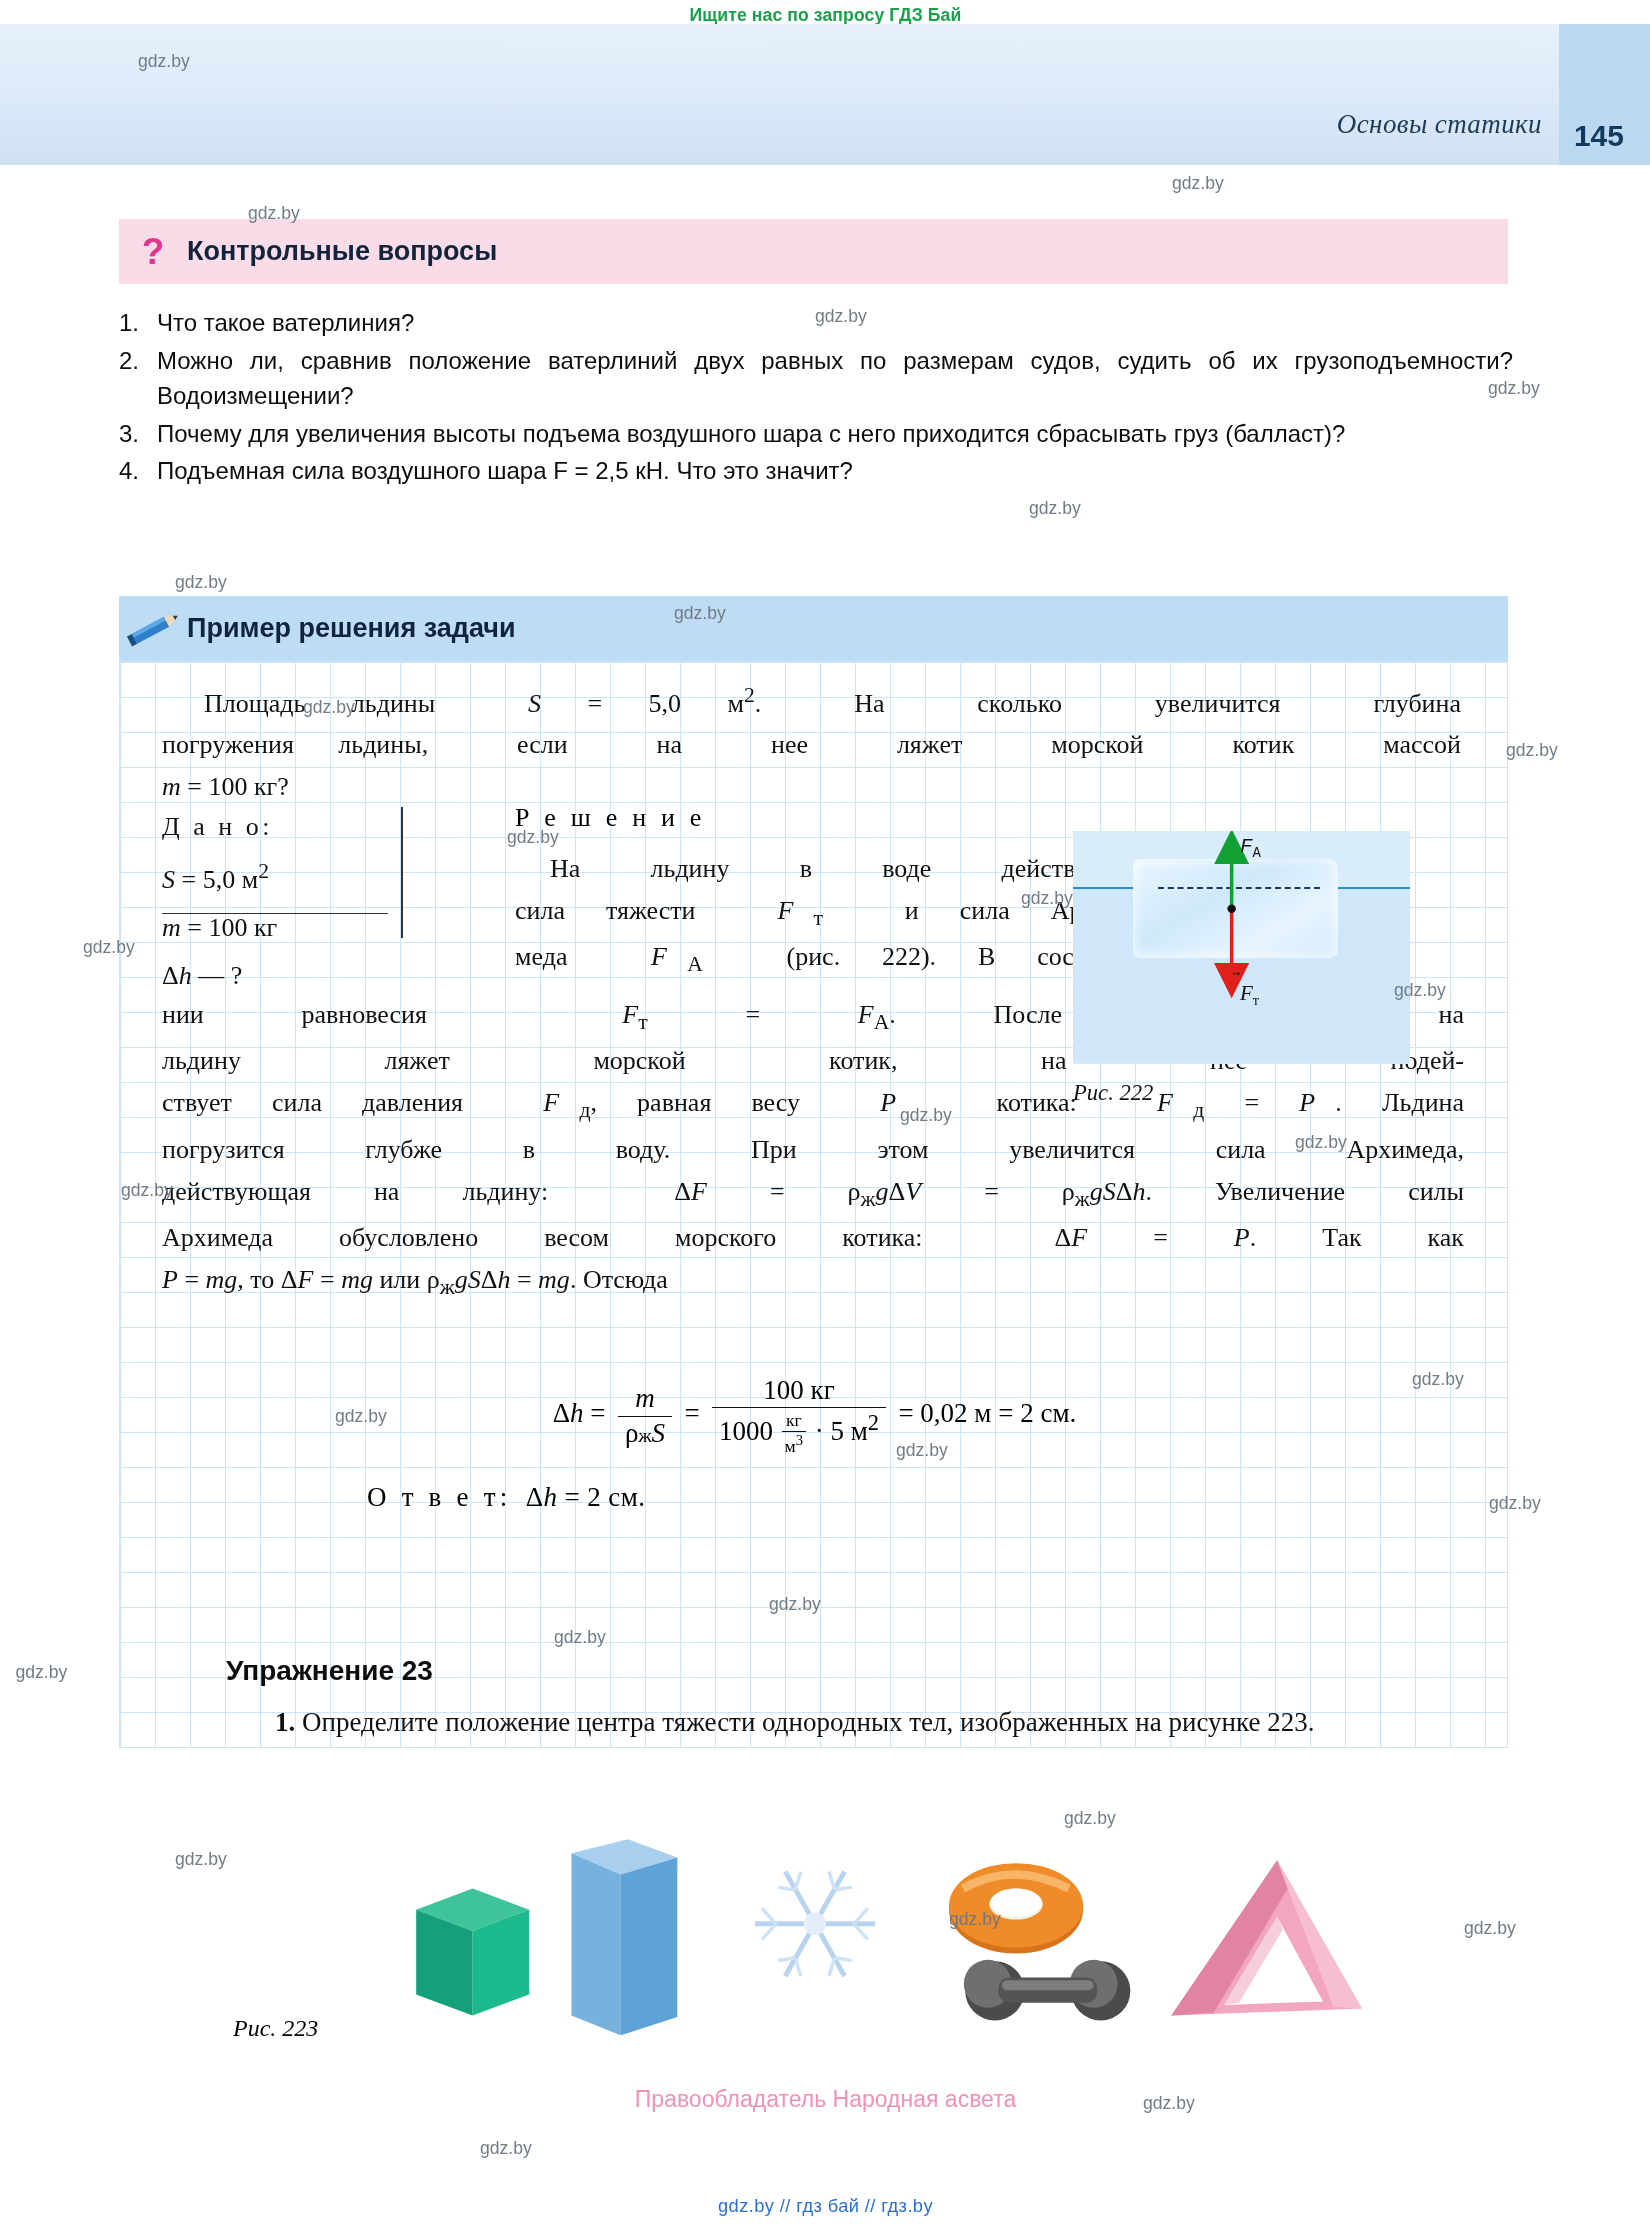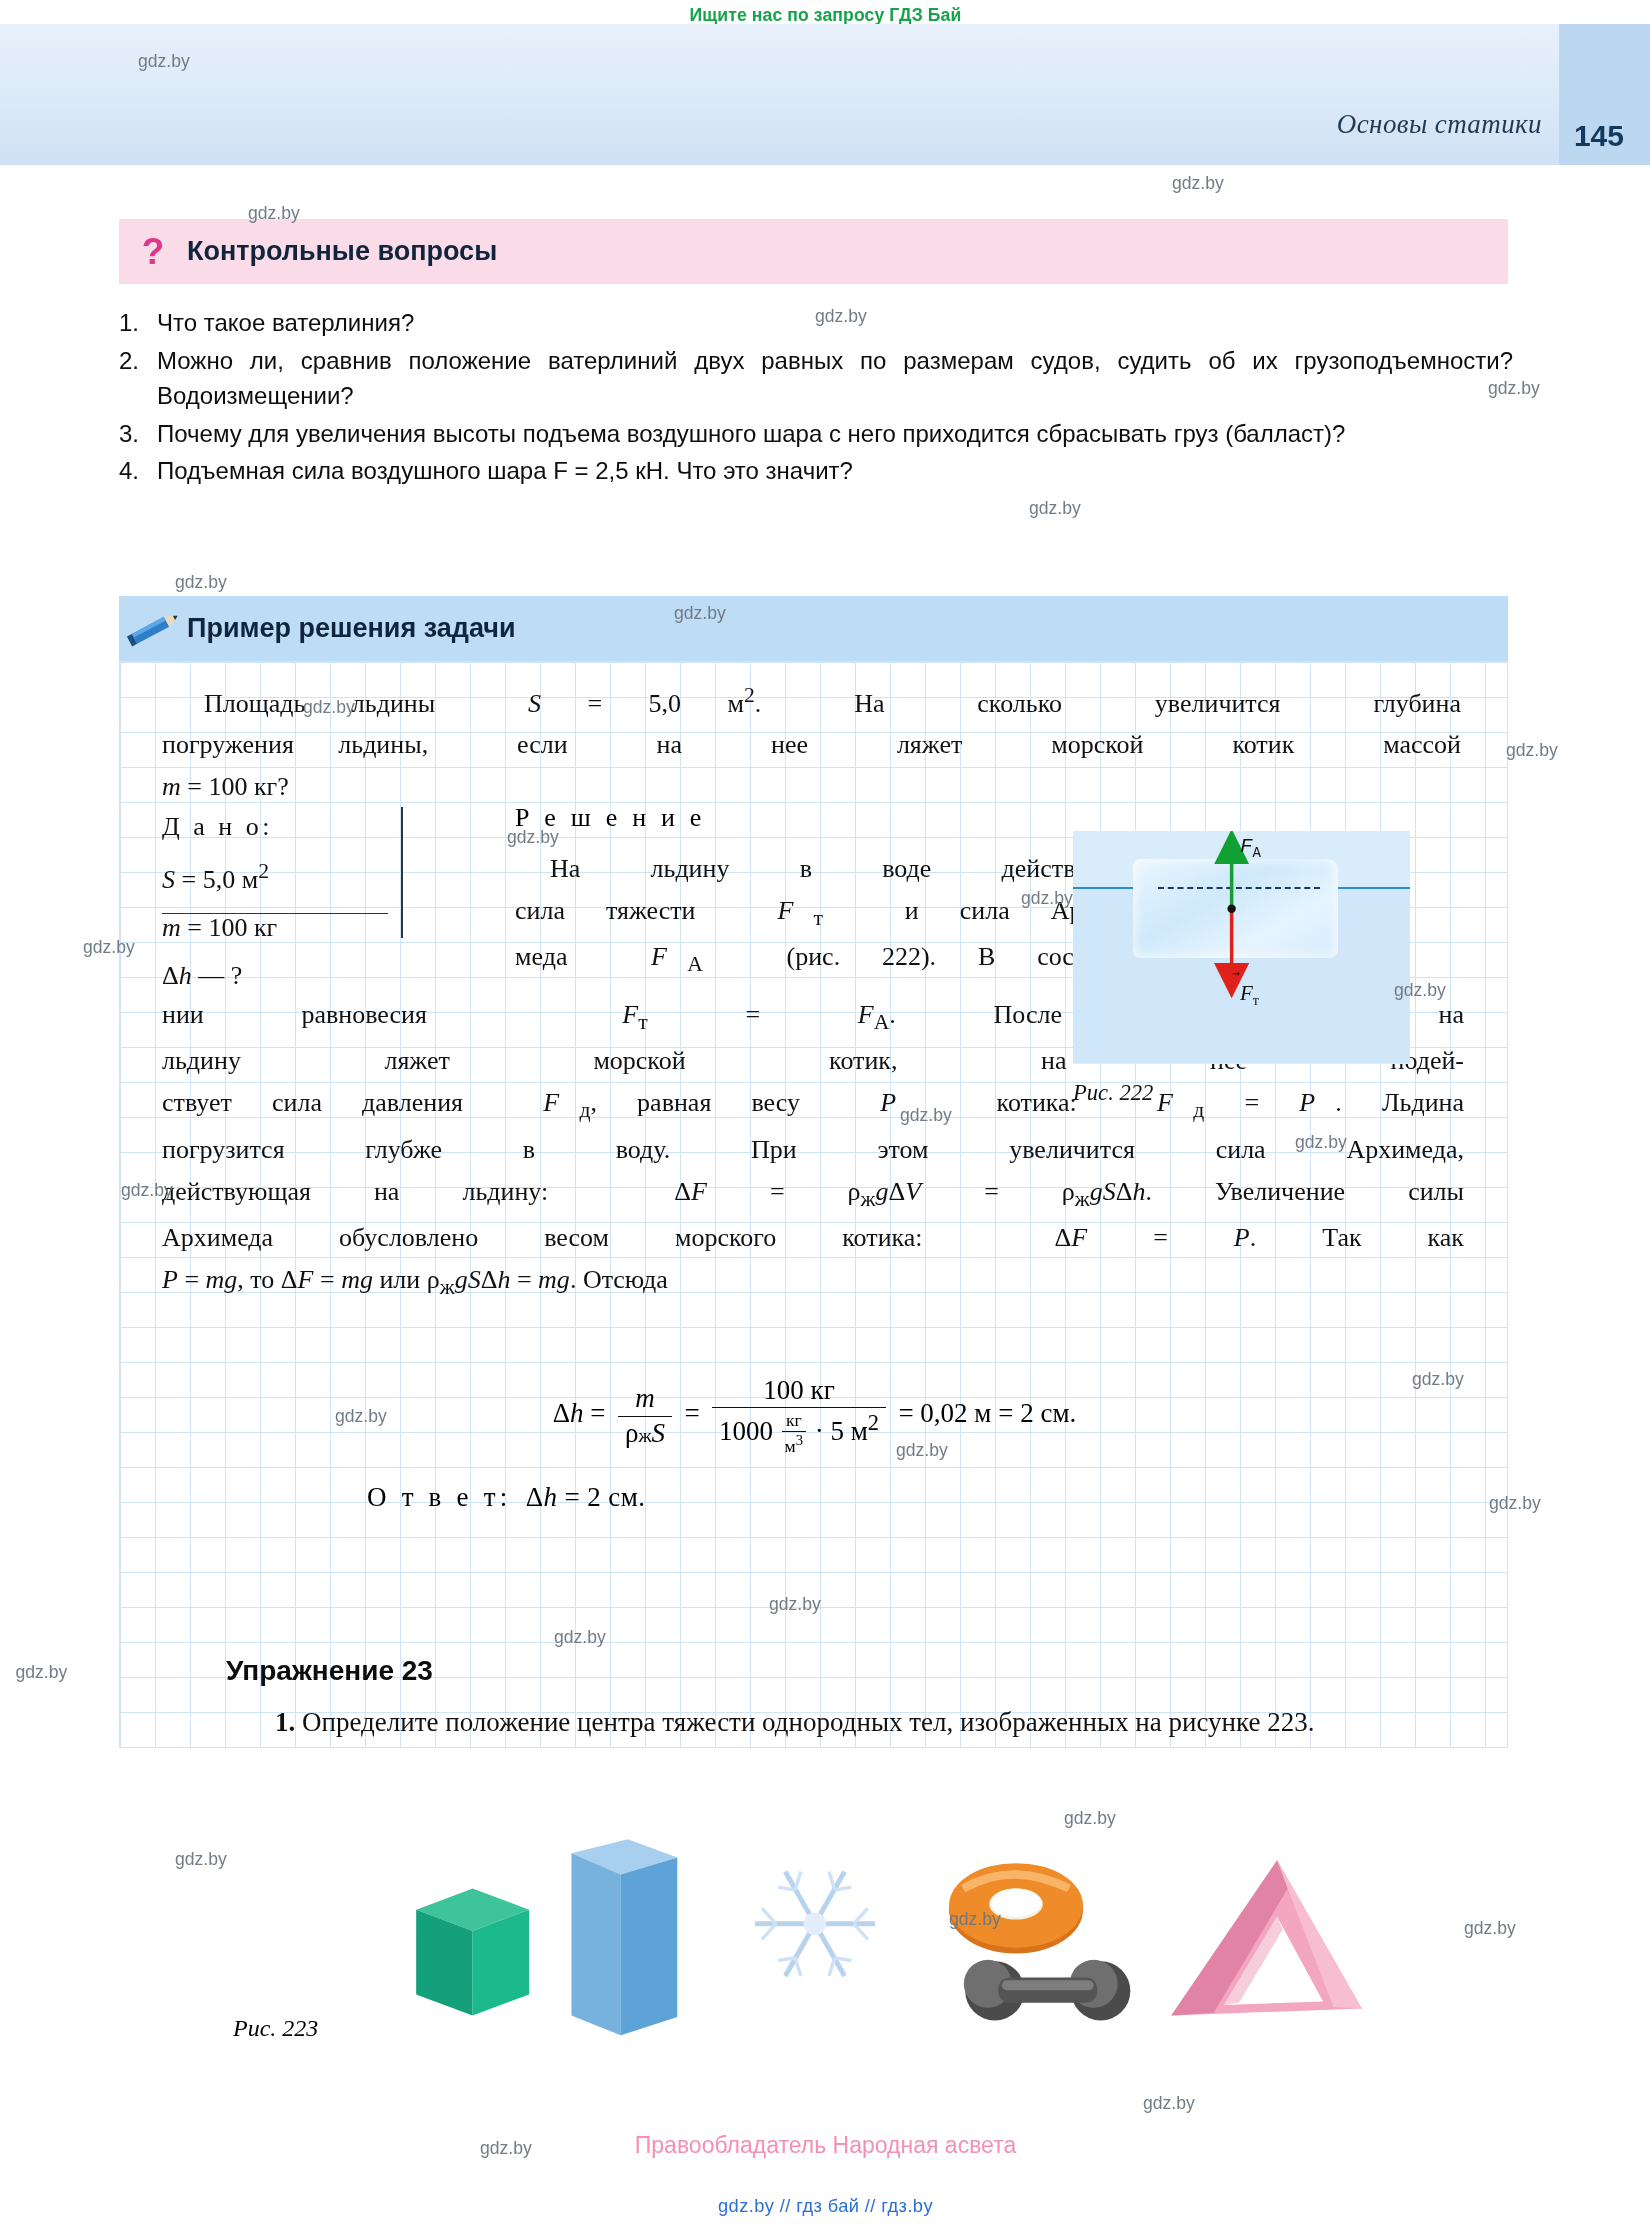--- a/index.html
+++ b/index.html
@@ -295,21 +295,20 @@
 
   
   .copyright {
     position: absolute;
     left: 0; top: 2086px;
     width: 1651px;
     text-align: center;
     font-family: "Liberation Sans", sans-serif;
     font-size: 23px;
     color: #f48fb6;
-    margin-top: 46px;
   }
   .bottom-bar {
     position: absolute;
     left: 0; top: 2195px;
     width: 1651px;
     text-align: center;
     font-family: "Liberation Sans", sans-serif;
     font-size: 18.3px;
     color: #2b6fd6;
     letter-spacing: 0.4px;

